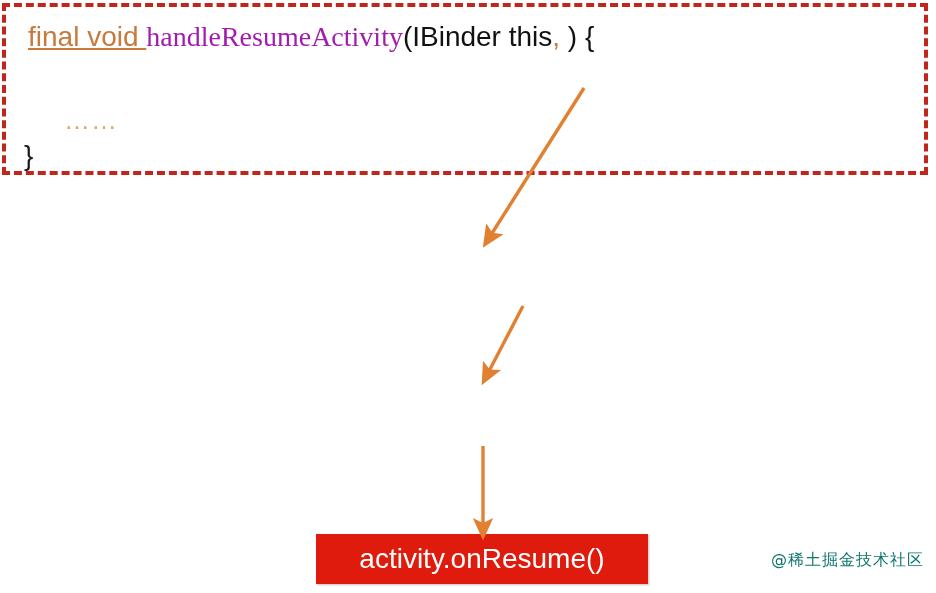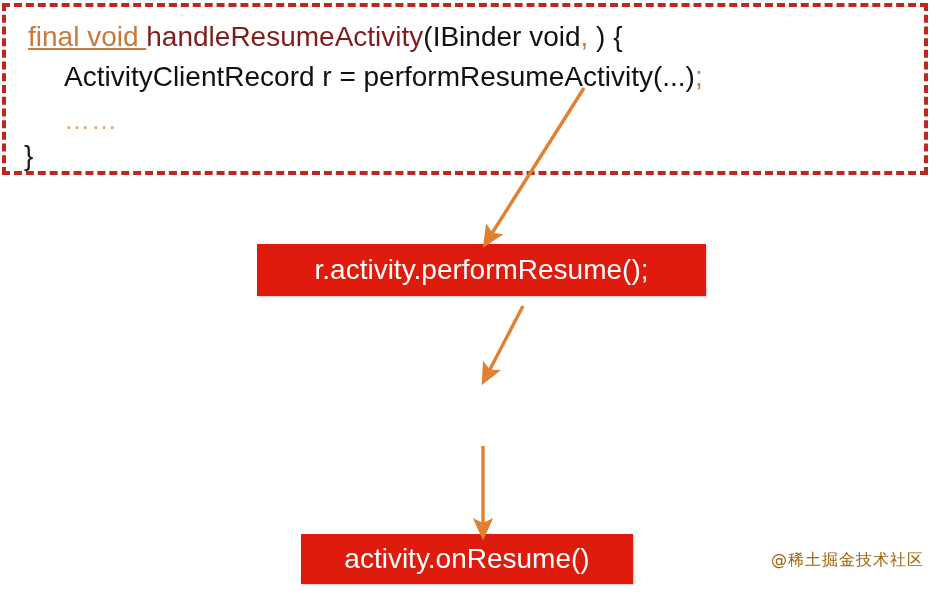--- a/index.html
+++ b/index.html
@@ -34,21 +34,21 @@
     font-size: 28px;
     line-height: 1;
     color: #1a1a1a;
   }
   #code-line-1 { left: 22px; top: 16px; }
   #code-line-2 { left: 58px; top: 56px; }
   #code-line-3 { left: 58px; top: 100px; }
   #code-line-4 { left: 18px; top: 135px; }
 
   .kw       { color: #C8793C; text-decoration: underline; }
-  .fn       { color: #7f1d1d; }
+  .fn       { color: #a21caf; font-family: Liberation Serif, serif; }
   .plain    { color: #111111; }
   .punct-or { color: #C8793C; }
   .dots     { color: #E0A868; letter-spacing: 1px; font-size: 26px; }
 
   
   .call-box {
     position: absolute;
     background: #DE1B0C;
     color: #ffffff;
     font-family: "Liberation Sans", sans-serif;
@@ -59,61 +59,59 @@
     white-space: nowrap;
     box-shadow: 1px 1px 2px rgba(0,0,0,0.25);
   }
   #box-perform-resume {
     left: 257px; top: 244px; width: 449px; height: 52px;
   }
   #box-call-activity-on-resume {
     left: 107px; top: 379px; width: 749px; height: 51px;
   }
   #box-on-resume {
-    left: 301px; top: 534px; width: 332px; height: 50px;
+    left: 316px; top: 534px; width: 332px; height: 50px;
   }
 
   
   #arrows {
     position: absolute;
     left: 0; top: 0;
     width: 936px;
     height: 593px;
     pointer-events: none;
   }
 
   
   #watermark {
     position: absolute;
     right: 12px;
     top: 550px;
     font-family: "DejaVu Sans", sans-serif;
     font-size: 16px;
-    color: #a16207;
+    color: #0f766e;
     white-space: nowrap;
     letter-spacing: 1px;
   }
 </style>
 </head>
 <body>
 
 <div id="canvas">
 
   <div id="code-block">
 
-    <div class="code-line" id="code-line-1"><span class="kw">final void </span><span class="fn">handleResumeActivity</span><span class="plain">(IBinder void</span><span class="punct-or">,</span><span class="plain"> ) {</span></div>
+    <div class="code-line" id="code-line-1"><span class="kw">final void </span><span class="fn">handleResumeActivity</span><span class="plain">(IBinder this</span><span class="punct-or">,</span><span class="plain"> ) {</span></div>
 
-    <div class="code-line" id="code-line-2"><span class="plain">ActivityClientRecord r = performResumeActivity(...)</span><span class="punct-or">;</span></div>
 
     <div class="code-line dots" id="code-line-3">……</div>
 
     <div class="code-line" id="code-line-4">}</div>
   </div>
 
-  <div class="call-box" id="box-perform-resume">r.activity.performResume();</div>
   <div class="call-box" id="box-on-resume">activity.onResume()</div>
 
   <svg id="arrows" viewBox="0 0 936 593">
     <defs>
       <marker id="ah" markerWidth="7" markerHeight="7" refX="3.2" refY="3.4" orient="auto" markerUnits="strokeWidth">
         <path d="M0,0.4 L6.6,3.4 L0,6.4 L1.4,3.4 Z" fill="#E08030"></path>
       </marker>
     </defs>
 
     <line x1="584" y1="88" x2="489" y2="238" stroke="#E08030" stroke-width="3.4" marker-end="url(#ah)"></line>

